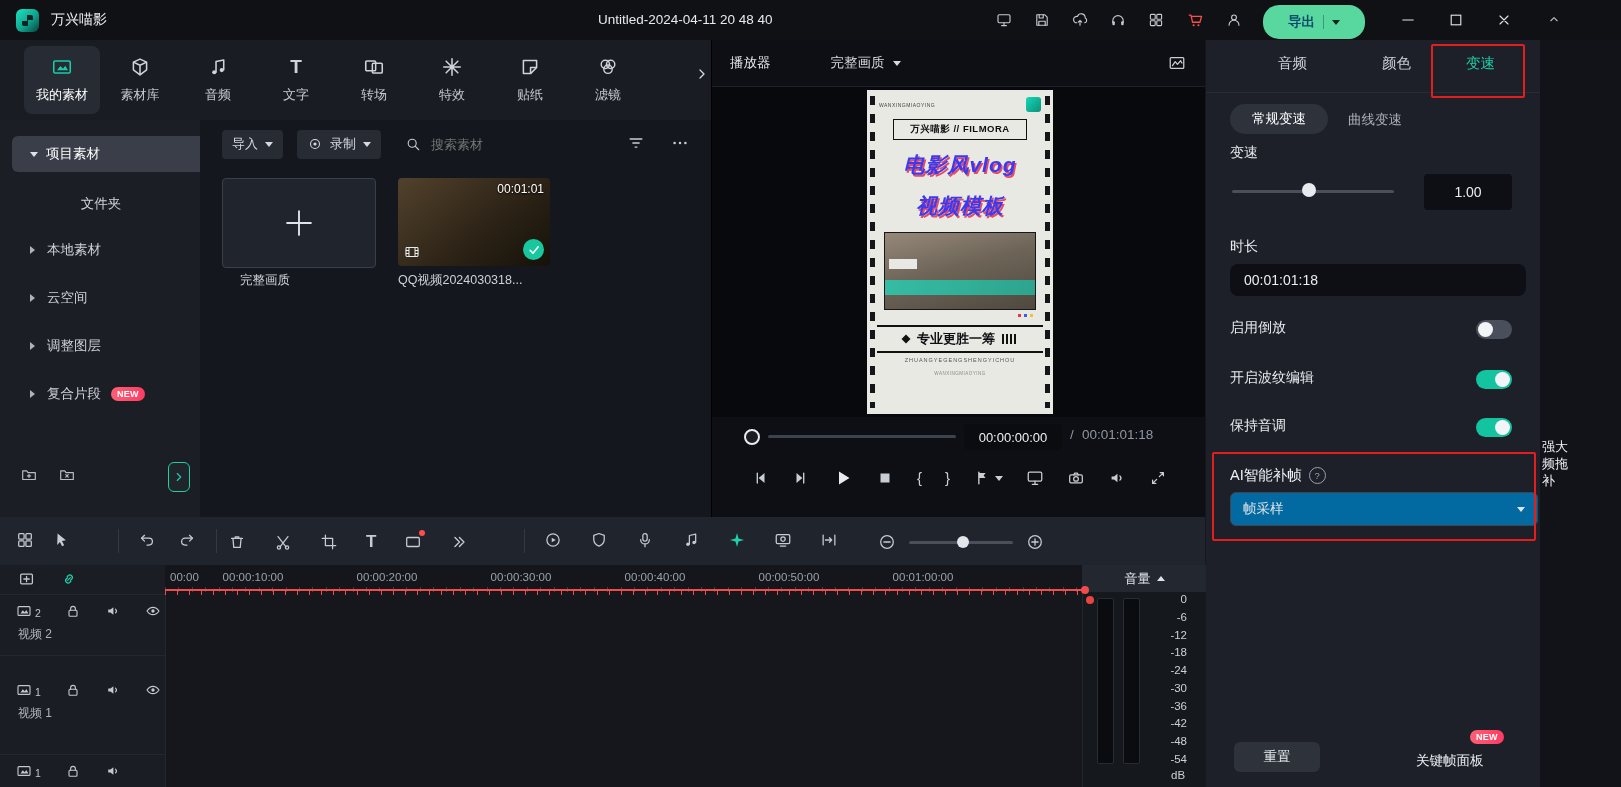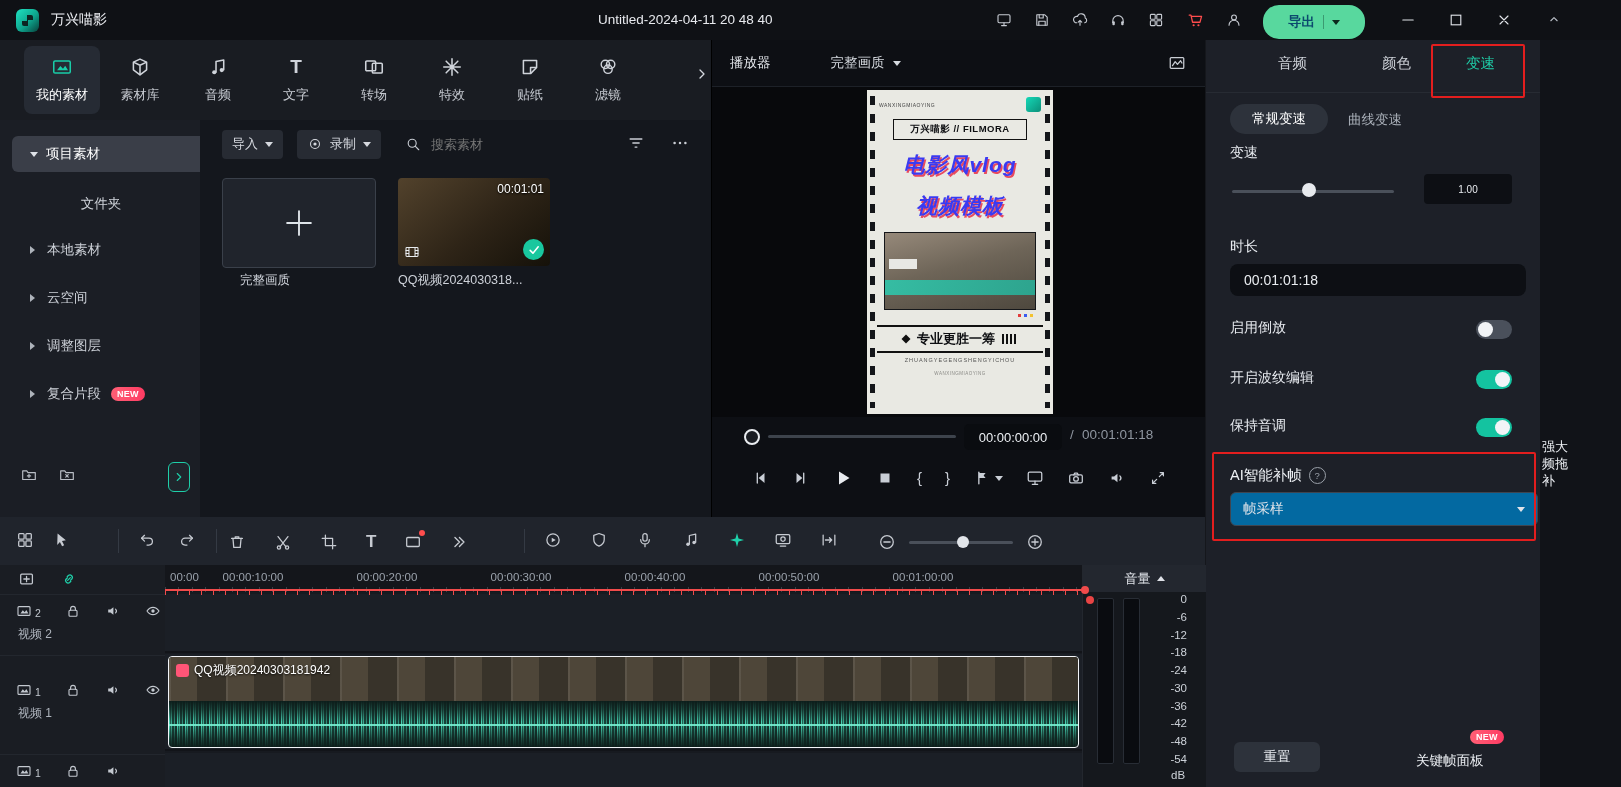--- a/index.html
+++ b/index.html
@@ -106,21 +106,21 @@
   
   .rpanel{position:absolute;left:1205px;top:40px;width:335px;height:747px;background:#1d2028;border-left:1px solid #15171c}
   .rp-tab{position:absolute;top:14px;font-size:14.5px;color:#cfd3da}
   .rpt-0{left:72px}.rpt-1{left:176px}.rpt-2{left:260px;color:#1fd0aa}
   .rp-line{position:absolute;left:0;top:52px;width:100%;height:1px;background:#272b33}
   .mode-pill{position:absolute;left:24px;top:64px;width:98px;height:30px;background:#2d323b;border-radius:15px;color:#fff;font-size:13.5px;display:flex;align-items:center;justify-content:center}
   .mode-alt{position:absolute;left:142px;top:71px;font-size:13.5px;color:#aab0b9}
   .lab{position:absolute;font-size:14px;color:#e7eaef}
   .sl-track{position:absolute;left:26px;top:150px;width:162px;height:3px;background:#4a505a;border-radius:2px}
   .sl-handle{position:absolute;left:96px;top:143px;width:14px;height:14px;border-radius:50%;background:#e7eaee}
-  .val-box{position:absolute;left:218px;top:134px;width:88px;height:30px;background:#0d0f14;border-radius:4px;color:#e9ecf0;font-size:10px;display:flex;align-items:center;justify-content:center}
+  .val-box{position:absolute;left:218px;top:134px;width:88px;height:36px;background:#0d0f14;border-radius:4px;color:#e9ecf0;font-size:14px;display:flex;align-items:center;justify-content:center}
   .dur-box{position:absolute;left:24px;top:224px;width:282px;height:32px;background:#0d0f14;border-radius:8px;color:#e9ecf0;font-size:14px;display:flex;align-items:center;padding-left:14px}
   .toggle{position:absolute;left:270px;width:36px;height:19px;border-radius:10px}
   .toggle .knob{position:absolute;top:2px;width:15px;height:15px;border-radius:50%;background:#f2f4f7}
   .toggle.on{background:#14c3a0}.toggle.on .knob{right:2px}
   .toggle.off{background:#4a505b}.toggle.off .knob{left:2px}
   .qmark{width:15px;height:15px;border:1px solid #9aa0a9;border-radius:50%;color:#9aa0a9;font-size:9.5px;display:flex;align-items:center;justify-content:center}
   .ai-lab{position:absolute;left:24px;top:426px;display:flex;align-items:center;gap:7px;font-size:14.5px;color:#eef1f5}
   .ai-dd{position:absolute;left:24px;top:452px;width:282px;height:32px;background:#0369a1;border:1px solid #3f4550;border-radius:6px;color:#dfe3e9;font-size:13.5px;display:flex;align-items:center;justify-content:space-between;padding:0 12px}
   .reset-btn{position:absolute;left:28px;top:702px;width:86px;height:30px;background:#2d323b;border-radius:6px;color:#e7eaef;font-size:13.5px;display:flex;align-items:center;justify-content:center}
   .kf-lab{position:absolute;left:210px;top:712px;font-size:13.5px;color:#eef1f5}
@@ -1005,33 +1005,20 @@
   <span class="rl rl2">00:00:20:00</span>
   <span class="rl rl3">00:00:30:00</span>
   <span class="rl rl4">00:00:40:00</span>
   <span class="rl rl5">00:00:50:00</span>
   <span class="rl rl6">00:01:00:00</span>
 </div>
 <div class="redline">
       <span class="enddot"></span>
     </div>
 
-<div class="tl-tracks">
-  <div class="lane lane2"></div>
-  <div class="lane lane1"></div>
-  <div class="lane lane3"></div>
-  <div class="clip">
-    <div class="film"></div>
-    <div class="wave"></div>
-    <div class="cliplab">
-      <span class="clipic"></span>
-      <span>QQ视频20240303181942</span>
-    </div>
-  </div>
-</div>
 
 <div class="volpanel">
   <div class="vol-head">
     <span>音量</span>
     <span class="tri-up"></span>
   </div>
   <span class="voldot"></span>
   <div class="vbar vb1"></div>
   <div class="vbar vb2"></div>
   <div class="vscale">

